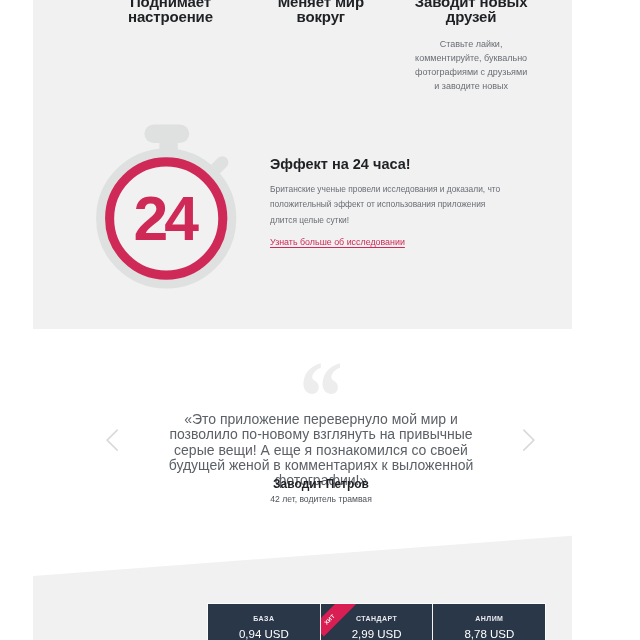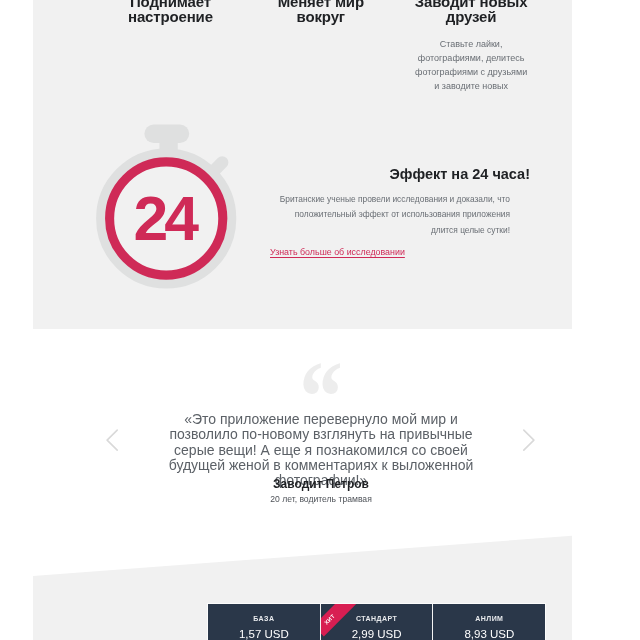--- a/index.html
+++ b/index.html
@@ -14,21 +14,21 @@
   .features{position:absolute;left:62.3px;top:58.4px;width:451px;display:flex;}
   .feat{flex:1 1 0;text-align:center;box-sizing:border-box;position:relative;height:130px;}
   .feat h3{margin:0 auto;width:120px;font-size:15px;font-weight:bold;color:#1f2124;
            line-height:14.9px;white-space:pre-line;letter-spacing:-0.15px;}
   .feat p{margin:0;position:absolute;left:50%;transform:translateX(-50%);top:43px;
           width:118px;font-size:9px;color:#696e74;line-height:13.9px;}
 
   
   .h24{position:absolute;left:0;top:0;width:575px;}
   .h24 .icon{position:absolute;left:59px;top:181px;width:176px;height:172px;}
-  .h24 .txt{position:absolute;left:237px;top:230px;width:260px;text-align:right;}
+  .h24 .txt{position:absolute;left:237px;top:220px;width:260px;}
   .h24 h2{margin:0;font-size:14.5px;font-weight:bold;color:#1f2124;line-height:14px;}
   .h24 p{margin:11px 0 0;width:240px;font-size:8.4px;color:#696e74;line-height:15.4px;}
   .h24 a{position:absolute;left:0;top:80px;font-size:8.9px;color:#cf2a57;
          text-underline-offset:1.6px;}
 
   
   .testi{position:absolute;left:33px;top:355px;width:576px;text-align:center;}
   .quotemark{position:absolute;left:0;top:9px;width:576px;
              font-family:"Liberation Serif",serif;font-size:87px;color:#ededed;
              line-height:66px;font-weight:bold;}
@@ -75,21 +75,21 @@
         <h3>Поднимает
 настроение</h3>
       </div>
       <div class="feat">
         <h3>Меняет мир
 вокруг</h3>
       </div>
       <div class="feat">
         <h3>Заводит новых
 друзей</h3>
-        <p>Ставьте лайки, фотографиями, делитесь фотографиями с друзьями и заводите новых</p>
+        <p>Ставьте лайки, комментируйте, буквально фотографиями с друзьями и заводите новых</p>
       </div>
     </div>
 
     <div class="h24">
       <div class="icon">
         <svg viewBox="0 0 176 172" width="176" height="172" aria-hidden="true">
           <g>
             <rect x="52.4" y="6.5" width="44.8" height="18.5" rx="9.25" fill="#dfe0e0"></rect>
             <rect x="67.4" y="20" width="18.4" height="22" fill="#dfe0e0"></rect>
             <rect x="118.5" y="36" width="12.4" height="28" rx="6.2" transform="rotate(45 124.7 50)" fill="#dfe0e0"></rect>
@@ -104,46 +104,46 @@
         <p>Британские ученые провели исследования и доказали, что положительный эффект от использования приложения длится целые сутки!</p>
         <a href="#">Узнать больше об исследовании</a>
       </div>
     </div>
   </div>
 
   <div class="testi">
     <div class="quotemark"><span>“</span></div>
     <div class="body">«Это приложение перевернуло мой мир и позволило по-новому взглянуть на привычные серые вещи! А еще я познакомился со своей будущей женой в комментариях к выложенной фотографии!»</div>
     <div class="name">Заводит Петров</div>
-    <div class="role">20 лет, водитель трамвая</div>
+    <div class="role">42 лет, водитель трамвая</div>
   </div>
   <div class="arrow l">
     <svg viewBox="0 0 14 24" width="14" height="24">
         <path d="M12.2 2.1 2.1 12.1 12.2 22.1" fill="none" stroke="#d9d9d9" stroke-width="1.6" stroke-linecap="round" stroke-linejoin="round"></path>
       </svg>
   </div>
   <div class="arrow r">
     <svg viewBox="0 0 14 24" width="14" height="24">
         <path d="M1.8 2.1 11.9 12.1 1.8 22.1" fill="none" stroke="#d9d9d9" stroke-width="1.6" stroke-linecap="round" stroke-linejoin="round"></path>
       </svg>
   </div>
 
   <div class="diag"></div>
 
   <div class="pricing">
     <div class="pcol">
       <div class="pname">БАЗА</div>
-      <div class="pprice">1,57 USD</div>
+      <div class="pprice">0,94 USD</div>
     </div>
     <div class="pcol">
       <div class="ribbon">
         <div class="rb">ХИТ</div>
       </div>
       <div class="pname">СТАНДАРТ</div>
       <div class="pprice">2,99 USD</div>
     </div>
     <div class="pcol">
       <div class="pname">АНЛИМ</div>
-      <div class="pprice">8,93 USD</div>
+      <div class="pprice">8,78 USD</div>
     </div>
   </div>
 
 </div>
 
 </body></html>

